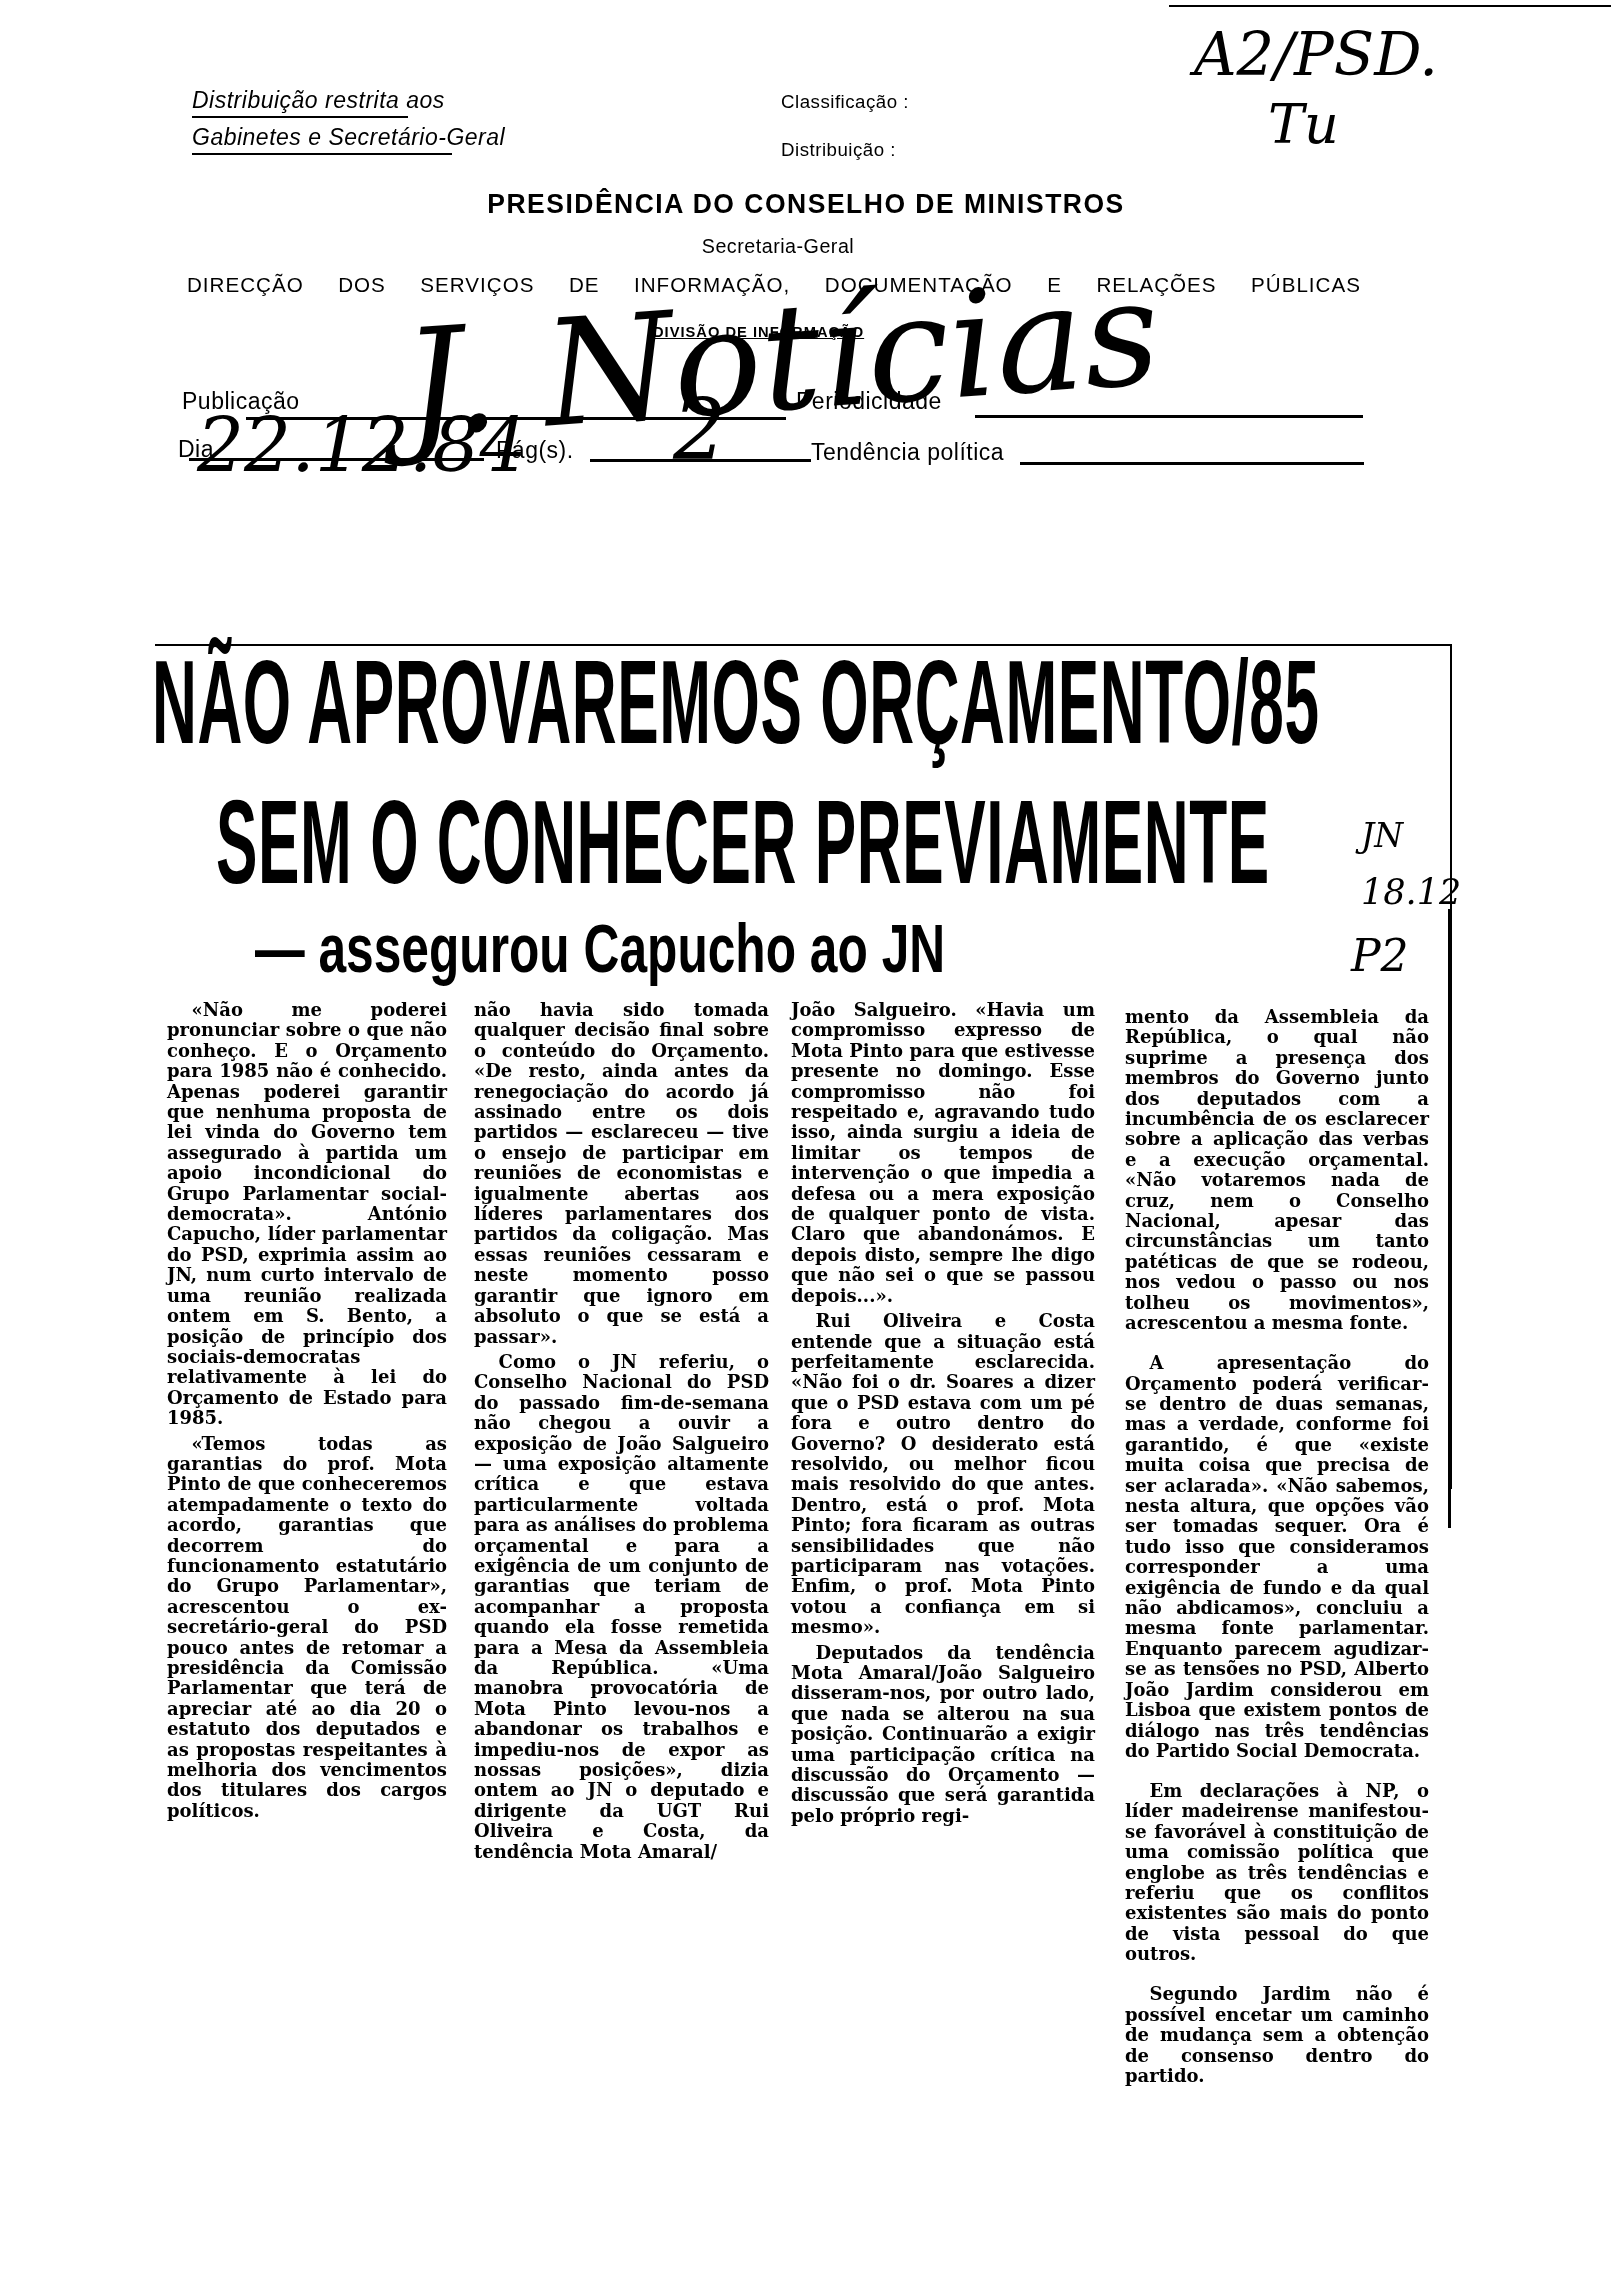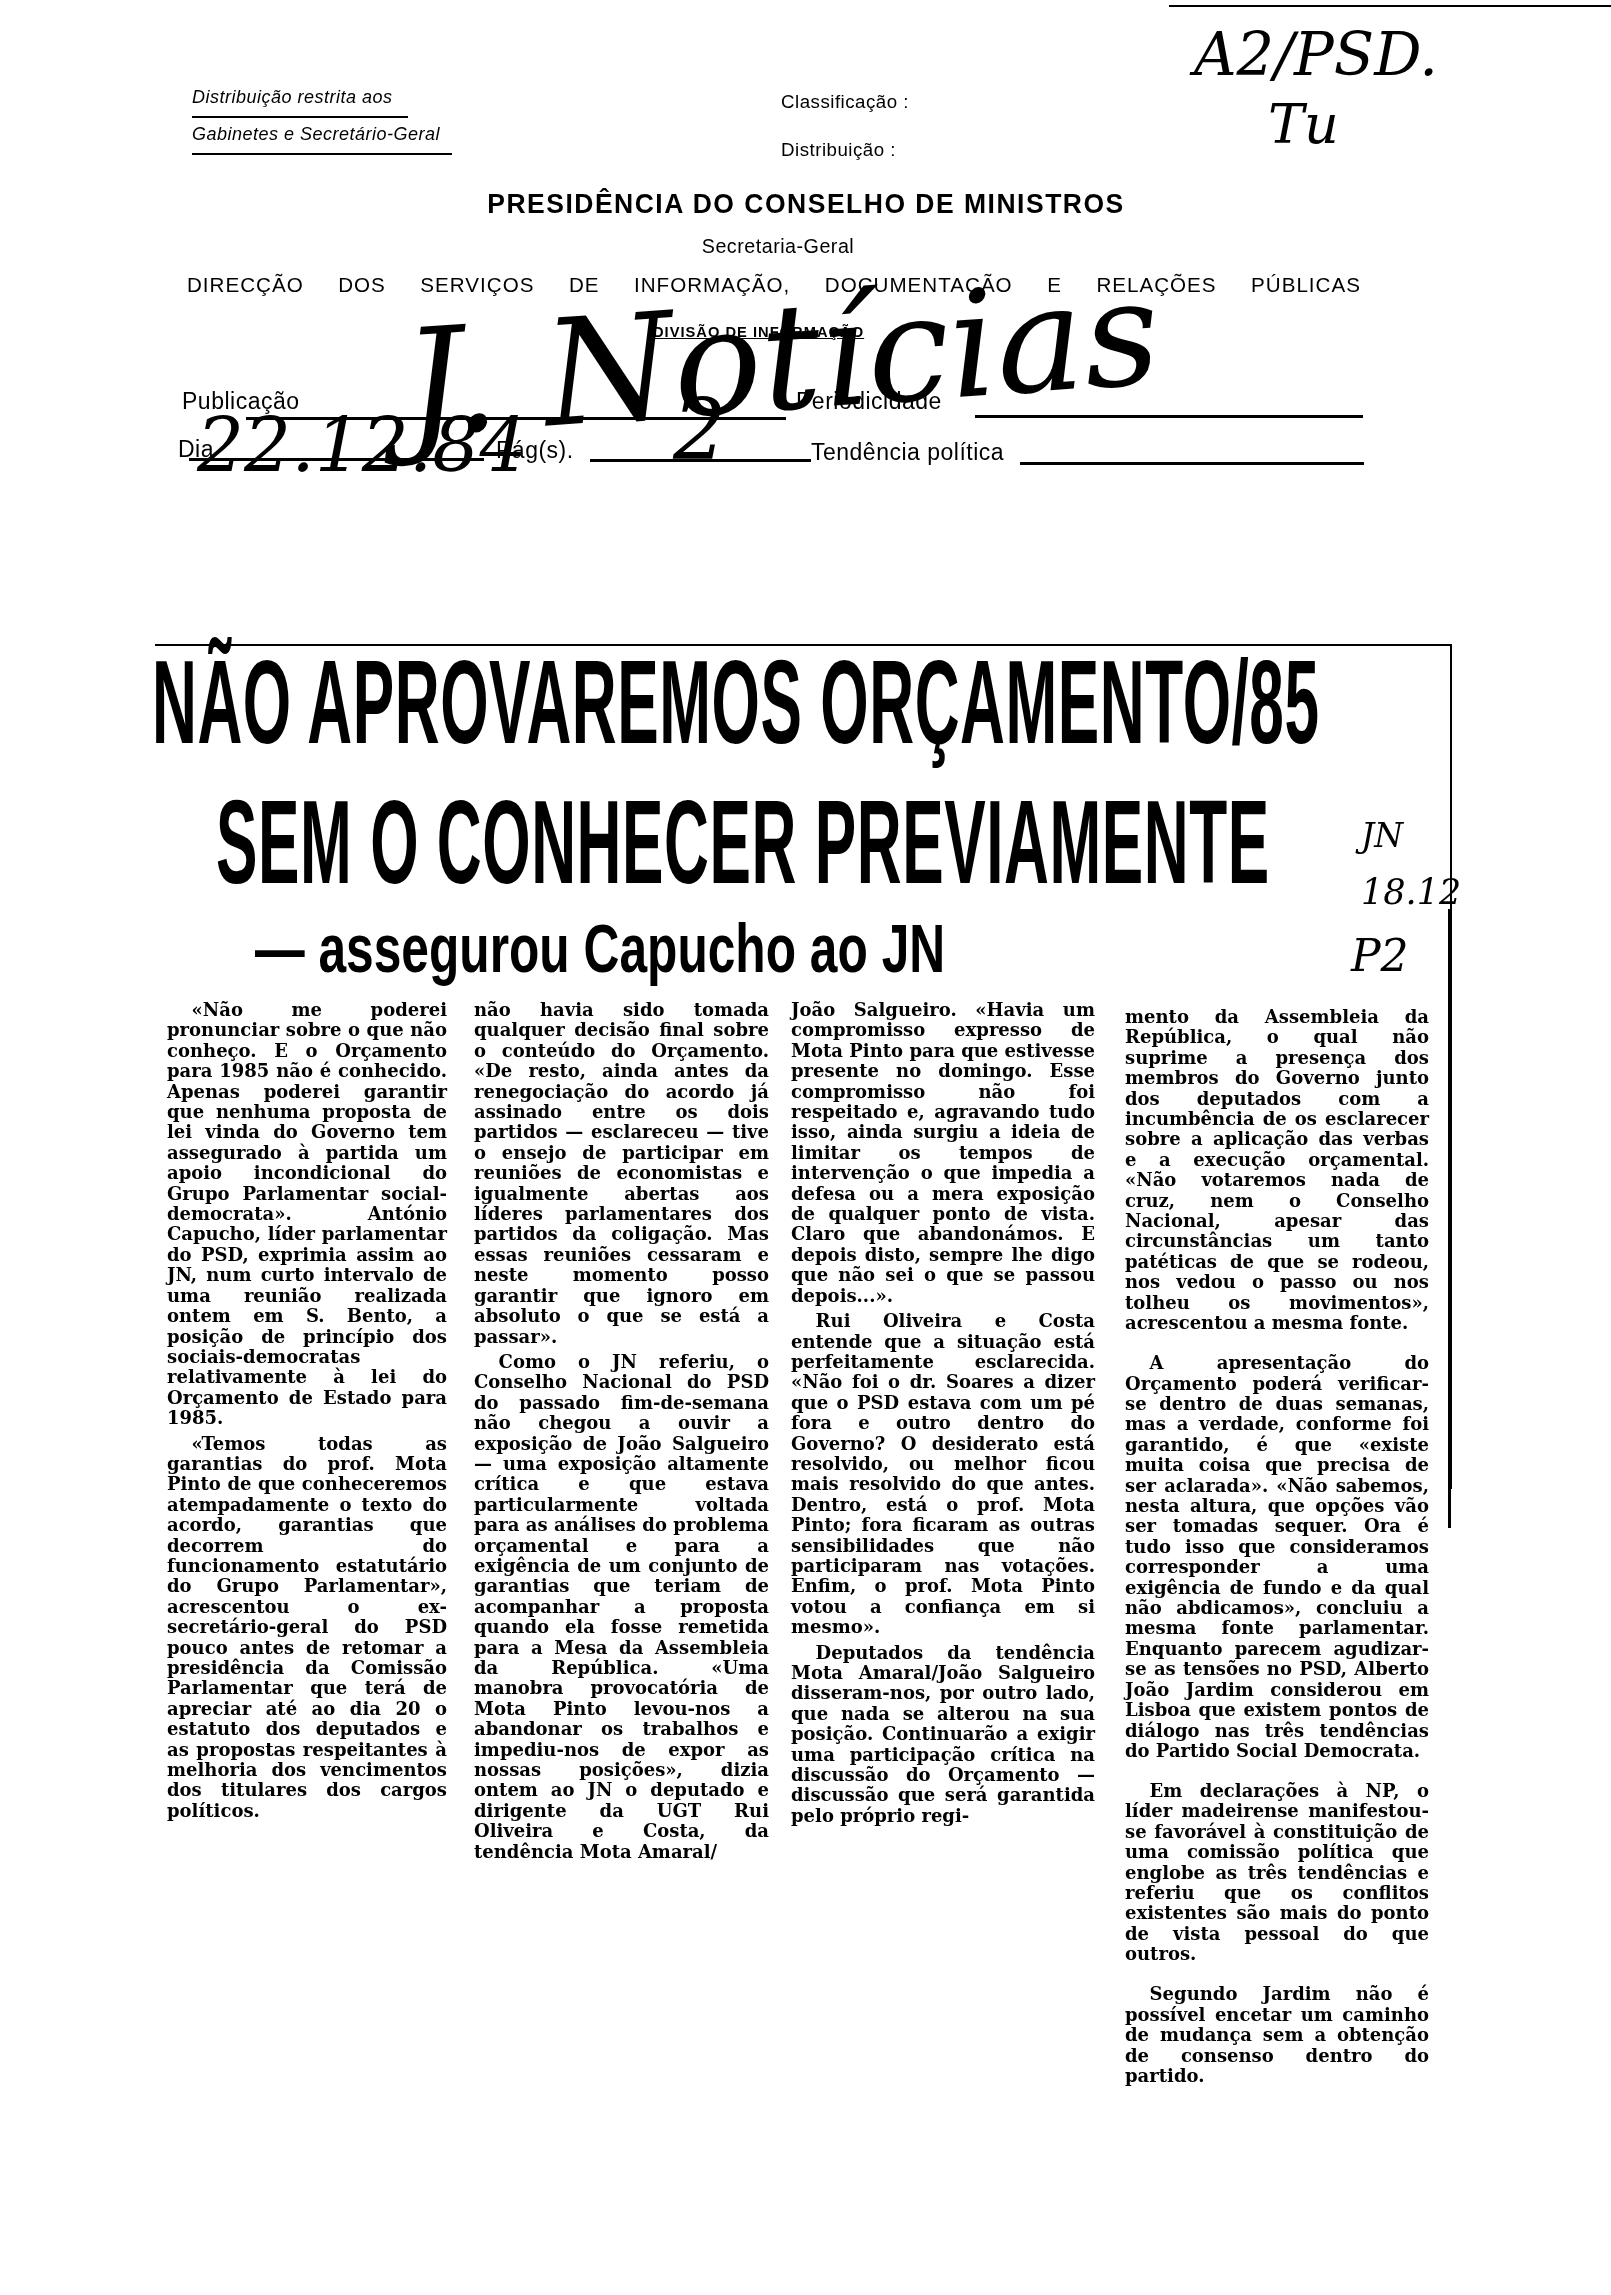--- a/index.html
+++ b/index.html
@@ -2,21 +2,21 @@
 <html style="font-size:7.9px"><head>
 <meta charset="utf-8">
 <style>
   * { box-sizing: border-box; margin: 0; padding: 0; }
   html, body { width: 1612px; height: 2295px; background: #ffffff; overflow: hidden; }
   body { position: relative; color: #000; font-family: "Liberation Sans", sans-serif; }
 
   .abs { position: absolute; }
 
   
-  .dist-line { position: absolute; left: 192px; font-family: "Liberation Sans", sans-serif; font-style: italic; font-size: 18px; letter-spacing: 0.5px; }
+  .dist-line { position: absolute; left: 192px; font-family: "Liberation Sans", sans-serif; font-style: italic; font-size: 23px; letter-spacing: 0.5px; }
   .dist-line .rule { position: absolute; left: 0; height: 2.9px; background: #000; }
   .classif { position: absolute; left: 781px; font-size: 18.7px; letter-spacing: 0.5px; }
   .title-main { position: absolute; left: 0; width: 1612px; top: 189px; text-align: center; font-size: 26.5px; letter-spacing: 1.5px; font-weight: bold; transform: scaleY(1.05); }
   .title-sub { position: absolute; left: 0; width: 1556px; top: 235px; text-align: center; font-size: 19.7px; letter-spacing: 0.5px; }
   .direccao { position: absolute; left: 187px; top: 273px; width: 1174px; font-size: 20.6px; letter-spacing: 1px; display: flex; justify-content: space-between; }
   .divisao { position: absolute; left: 653px; top: 324px; font-size: 14.7px; letter-spacing: 1px; font-weight: bold; text-decoration: underline; }
 
   .form-row { position: absolute; font-size: 23px; letter-spacing: 0.5px; }
   .form-line { position: absolute; height: 2.5px; background: #000; }
 

